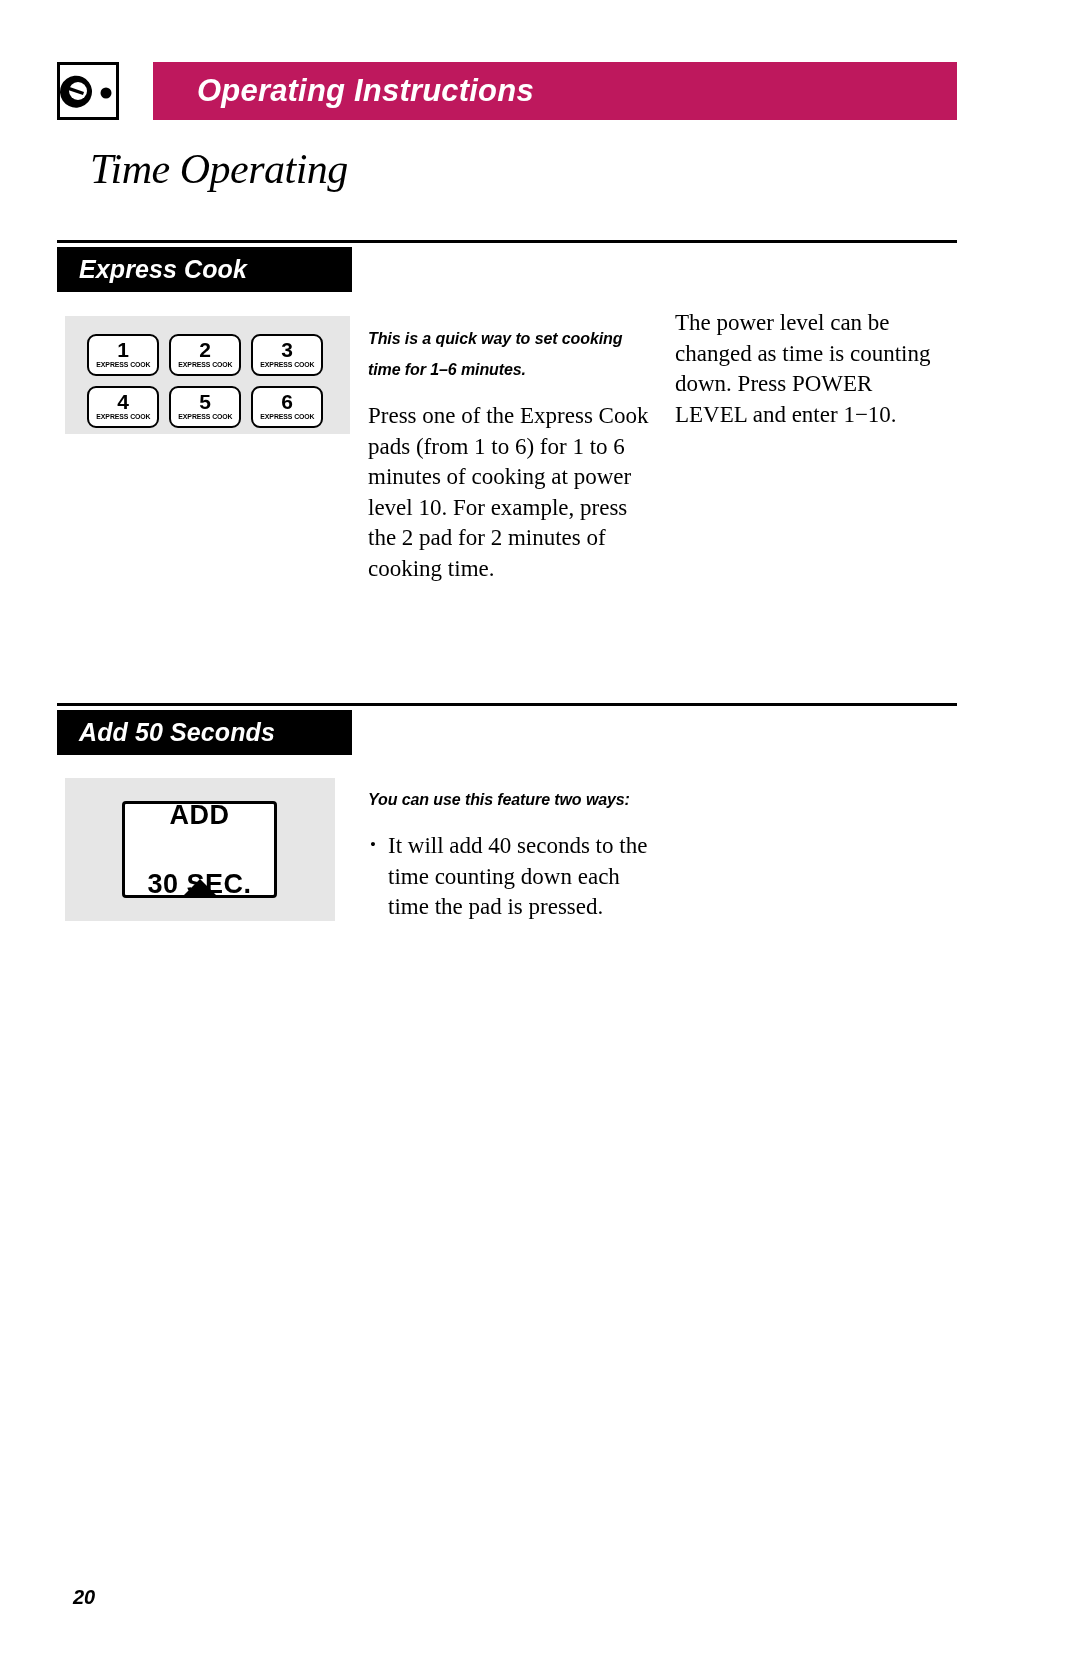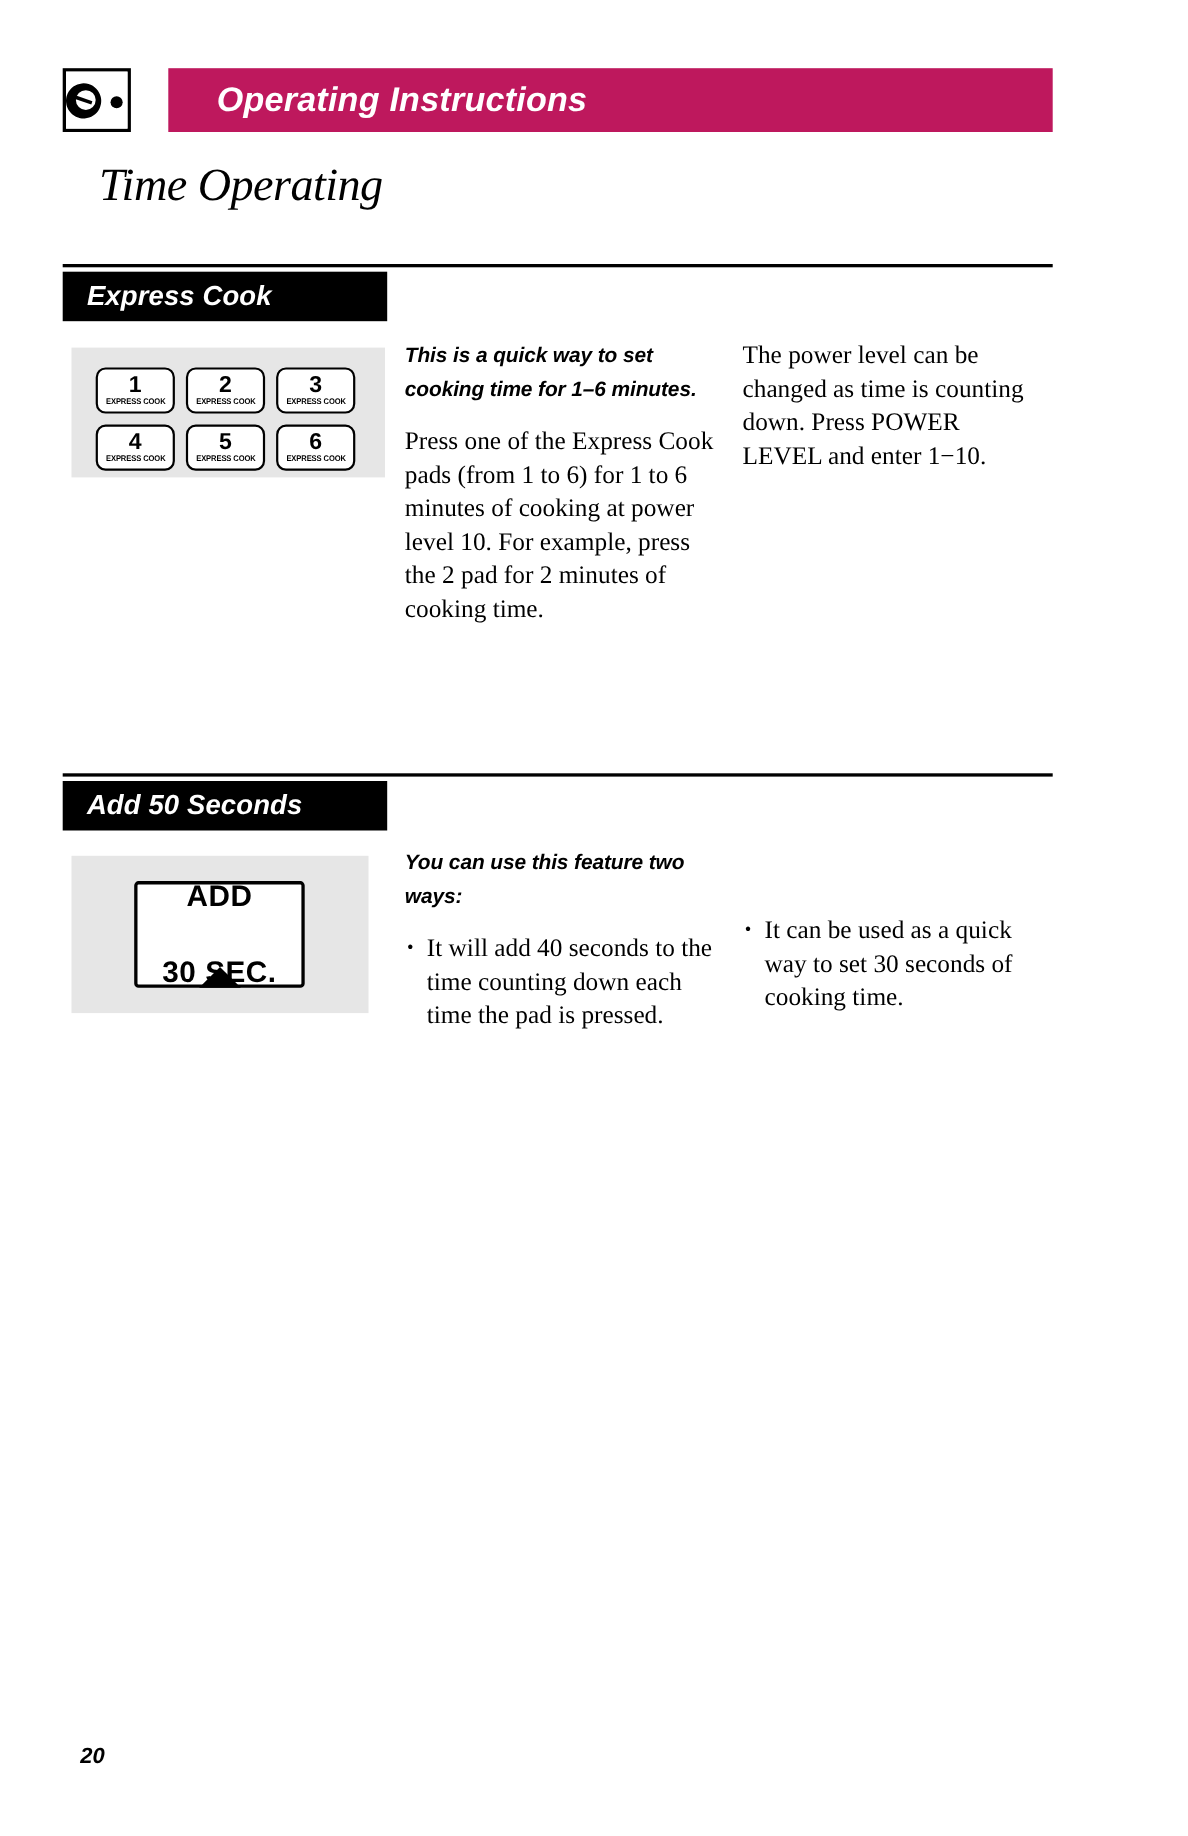--- a/index.html
+++ b/index.html
@@ -193,23 +193,23 @@
   }
 
   
   .col {
     position: absolute;
   }
   .lead {
     font-family: "Liberation Sans", sans-serif;
     font-weight: bold;
     font-style: italic;
-    font-size: 19px;
+    font-size: 16px;
     line-height: 31px;
-    margin: 0 0 16px 0;
+    margin: 15px 0 16px 0;
     letter-spacing: -0.1px;
   }
   .body {
     font-family: "Liberation Serif", serif;
     font-size: 23px;
     line-height: 30.5px;
     margin: 0;
   }
   .bullets {
     margin: 0;
@@ -324,22 +324,17 @@
       </div>
     </div>
 
     <div class="col" style="left:311px;top:66px;width:284px;">
       <p class="lead">You can use this feature two ways:</p>
       <ul class="bullets">
         <li>It will add 40 seconds to the time counting down each time the pad is pressed.</li>
       </ul>
     </div>
 
-    <div class="col" style="left:618px;top:128px;width:276px;">
-      <ul class="bullets">
-        <li>It can be used as a quick way to set 30 seconds of cooking time.</li>
-      </ul>
-    </div>
   </div>
 
   <div class="folio">20</div>
 
 </div>
 
 </body></html>

